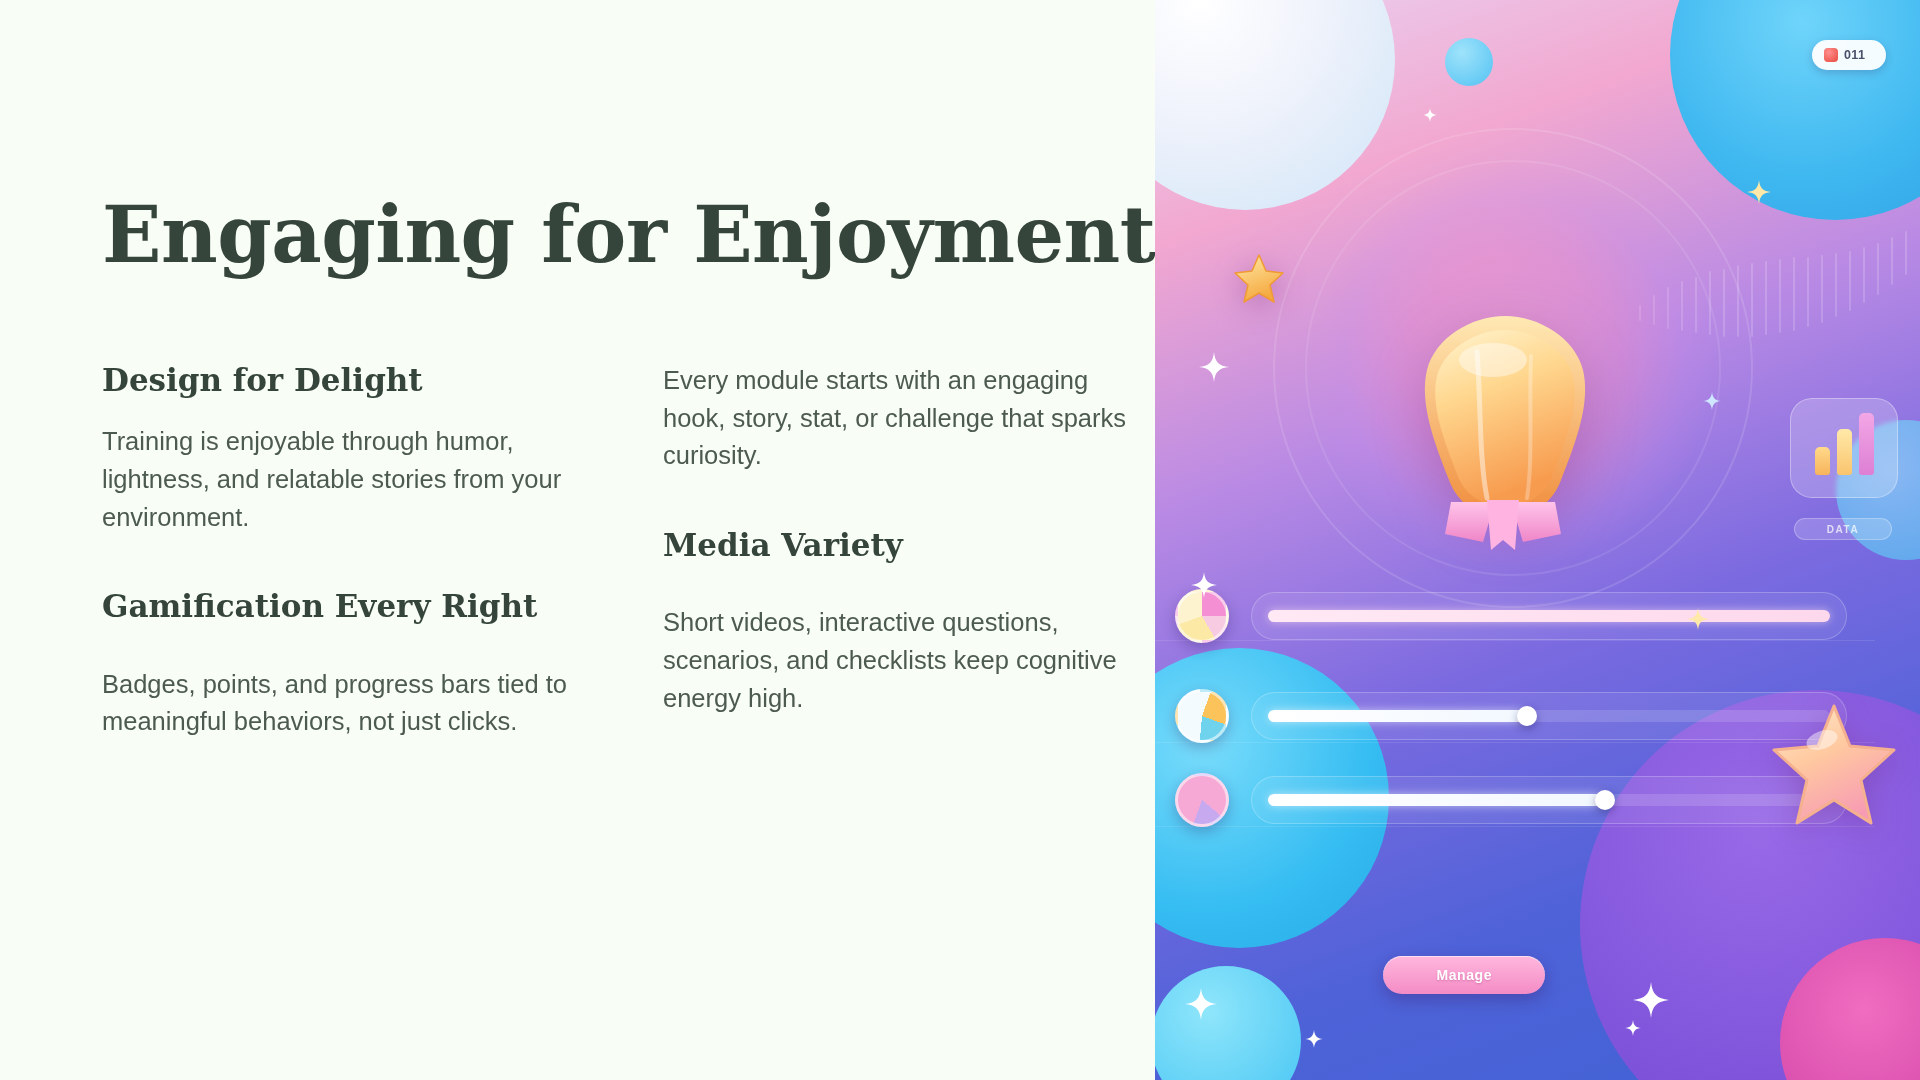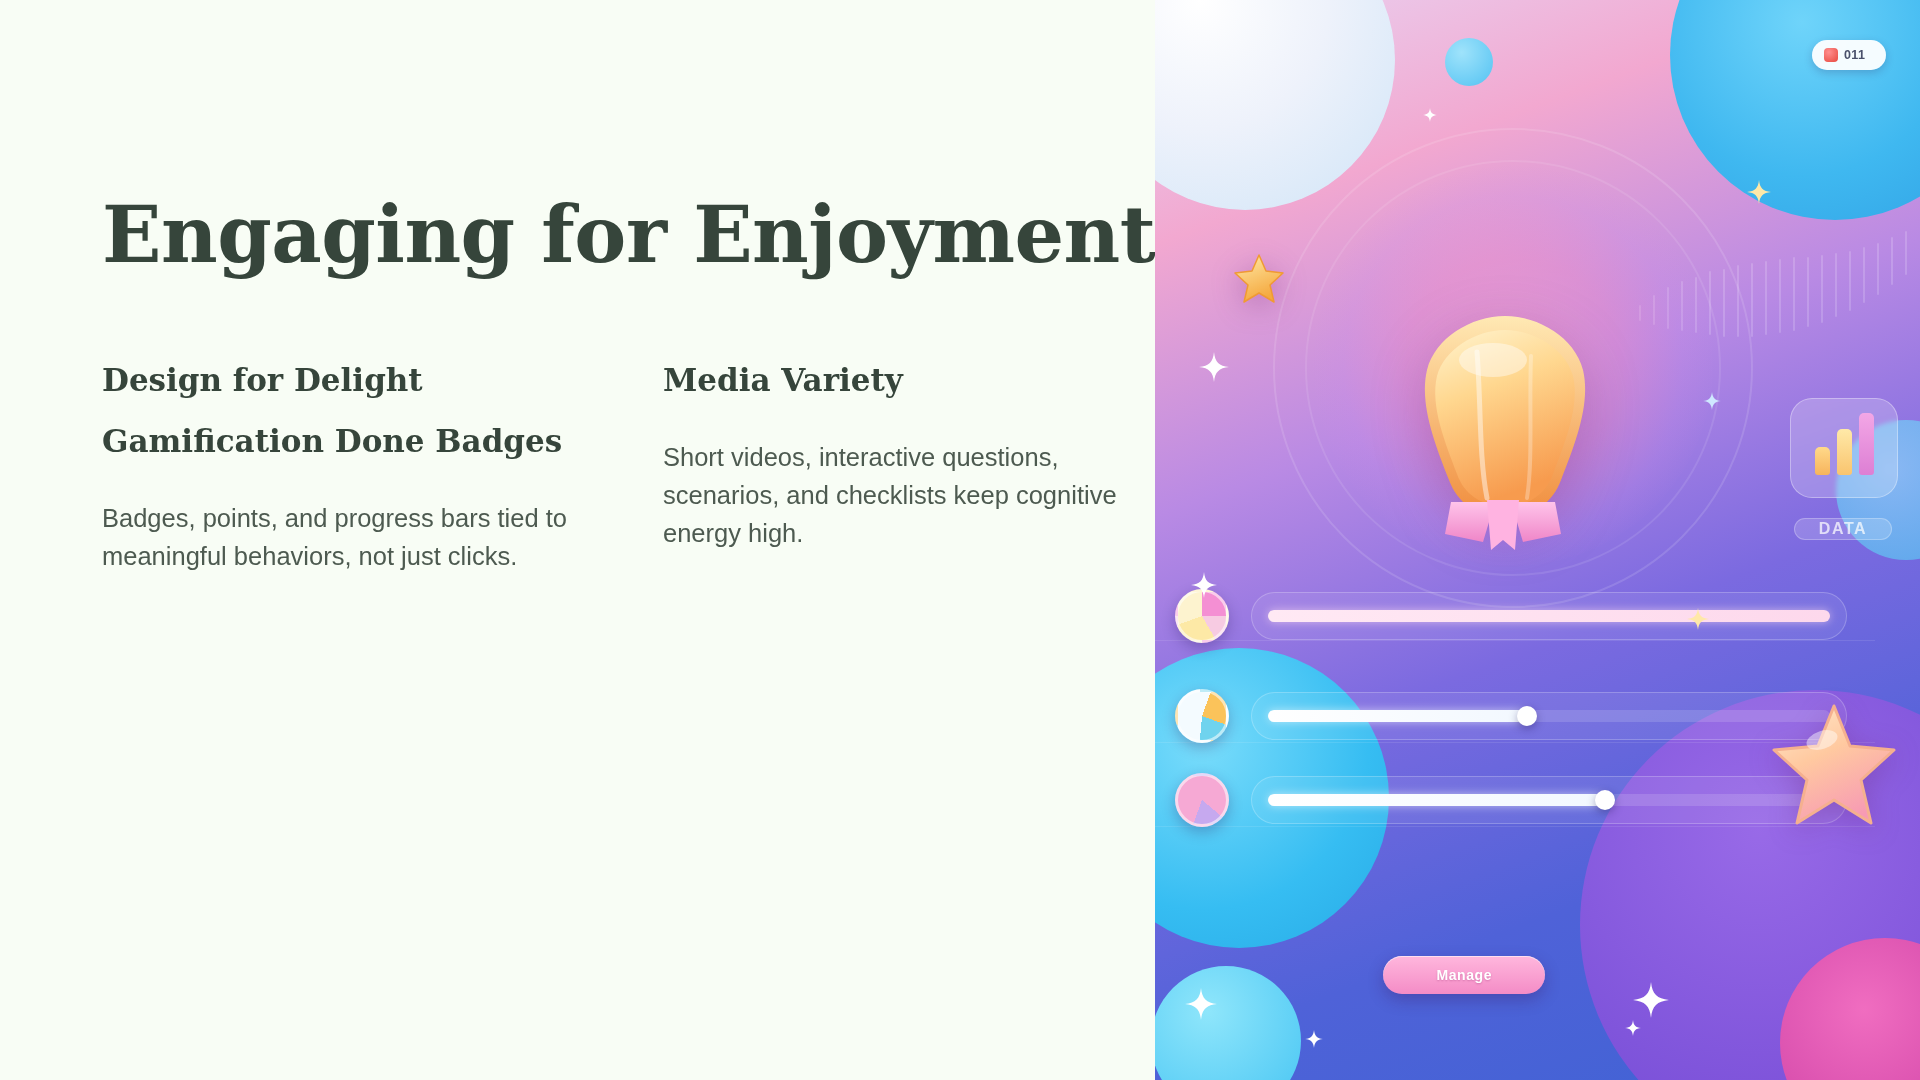--- a/index.html
+++ b/index.html
@@ -228,21 +228,21 @@
     right: 28px; top: 518px;
     width: 98px; height: 22px;
     border-radius: 11px;
     background: rgba(255,255,255,0.17);
     border: 1px solid rgba(255,255,255,0.26);
     display: flex;
     align-items: center;
     justify-content: center;
   }
   .chart-label span {
-    font-size: 16px;
+    font-size: 10px;
     letter-spacing: 1.6px;
     color: rgba(255,255,255,0.72);
     font-weight: 600;
   }
 
   
   .prog-row {
     position: absolute;
     left: 20px;
     width: 672px;
@@ -376,26 +376,28 @@
 <div class="slide">
 
   <div class="content-pane">
 
     <h1 class="page-title">Engaging for Enjoyment</h1>
 
     <div class="columns">
 
       <div class="col">
         <h2 class="point-title">Design for Delight</h2>
-
-        <h2 class="point-title">Gamification Done Badges</h2>
+        <p class="point-body">Training is enjoyable through humor, lightness, and relatable stories from your environment.</p>
+
+        <h2 class="point-title">Gamification Every Right</h2>
         <p class="point-body last">Badges, points, and progress bars tied to meaningful behaviors, not just clicks.</p>
       </div>
 
       <div class="col">
+        <p class="point-body">Every module starts with an engaging hook, story, stat, or challenge that sparks curiosity.</p>
 
         <h2 class="point-title">Media Variety</h2>
         <p class="point-body last">Short videos, interactive questions, scenarios, and checklists keep cognitive energy high.</p>
       </div>
 
     </div>
   </div>
 
   <div class="art-pane">
 

